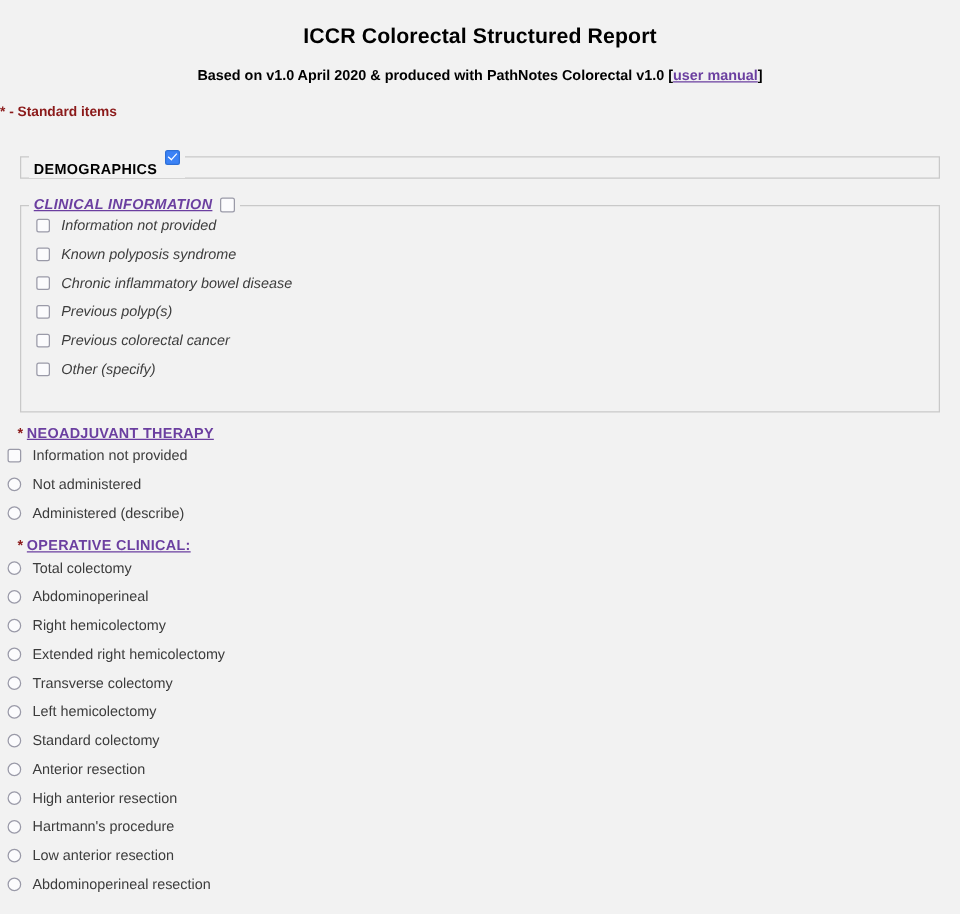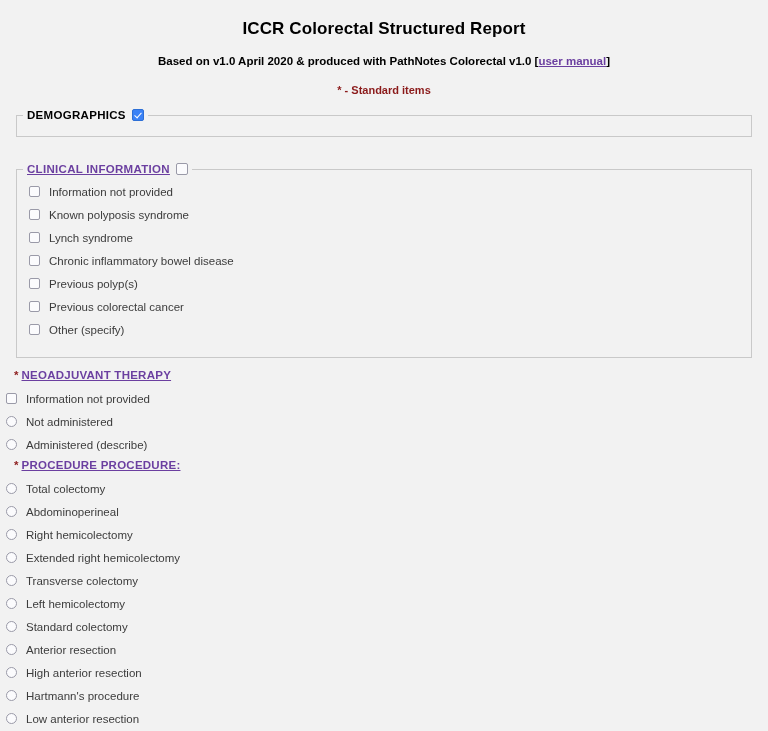--- a/index.html
+++ b/index.html
@@ -42,21 +42,21 @@
   }
   .subtitle .bracket { color: #000; }
   .manual-link {
     color: #6b3fa0;
     text-decoration: underline;
     font-weight: bold;
     cursor: pointer;
     margin-top: 27px;
   }
   .standard-note {
-    text-align: center;
+    text-align: left;
     font-size: 11px;
     font-weight: bold;
     color: #8b1a1a;
     margin: 0;
     padding-top: 17px;
   }
 
   
   fieldset.section {
     margin: 0 16px 0 16px;
@@ -70,36 +70,36 @@
     margin-left: 6px;
     display: flex;
     align-items: center;
     gap: 6px;
   }
   .legend-text {
     font-size: 11.5px;
     font-weight: bold;
     letter-spacing: 0.3px;
   }
-  .legend-text.black { color: #000; }
+  .legend-text.black { color: #000; margin-top: 21px; }
   .legend-text.purple {
     color: #6b3fa0;
     text-decoration: underline;
   }
 
   #demographics-fieldset { margin-top: 13px; height: 28px; }
   #demographics-fieldset .fs-body { height: 10px; }
 
-  #clinical-fieldset { margin-top: 26px; }
+  #clinical-fieldset { margin-top: 15px; font-style: italic; }
   #clinical-fieldset .fs-body { padding: 5px 0 16px 0; }
 
   
   .opt-row {
     display: flex;
-    align-items: center;
+    align-items: flex-start;
     height: 23px;
     padding-left: 12px;
   }
   .opt-row.outer { padding-left: 6px; }
   .opt-label {
     font-size: 11.5px;
     color: #3c3c3c;
     margin-left: 9px;
     white-space: nowrap;
   }
@@ -195,24 +195,20 @@
       <div class="opt-row">
         <span class="cb"></span>
         <span class="opt-label">Information not provided</span>
       </div>
       <div class="opt-row">
         <span class="cb"></span>
         <span class="opt-label">Known polyposis syndrome</span>
       </div>
       <div class="opt-row">
         <span class="cb"></span>
-        <span class="opt-label">Lynch syndrome</span>
-      </div>
-      <div class="opt-row">
-        <span class="cb"></span>
         <span class="opt-label">Chronic inflammatory bowel disease</span>
       </div>
       <div class="opt-row">
         <span class="cb"></span>
         <span class="opt-label">Previous polyp(s)</span>
       </div>
       <div class="opt-row">
         <span class="cb"></span>
         <span class="opt-label">Previous colorectal cancer</span>
       </div>
@@ -239,21 +235,21 @@
       <span class="opt-label">Not administered</span>
     </div>
     <div class="opt-row outer">
       <span class="rb"></span>
       <span class="opt-label">Administered (describe)</span>
     </div>
   </div>
 
   <div class="std-heading" id="operative-heading">
     <span class="star">*</span>
-    <span class="htext">PROCEDURE PROCEDURE:</span>
+    <span class="htext">OPERATIVE CLINICAL:</span>
   </div>
 
   <div>
     <div class="opt-row outer">
       <span class="rb"></span>
       <span class="opt-label">Total colectomy</span>
     </div>
     <div class="opt-row outer">
       <span class="rb"></span>
       <span class="opt-label">Abdominoperineal</span>

